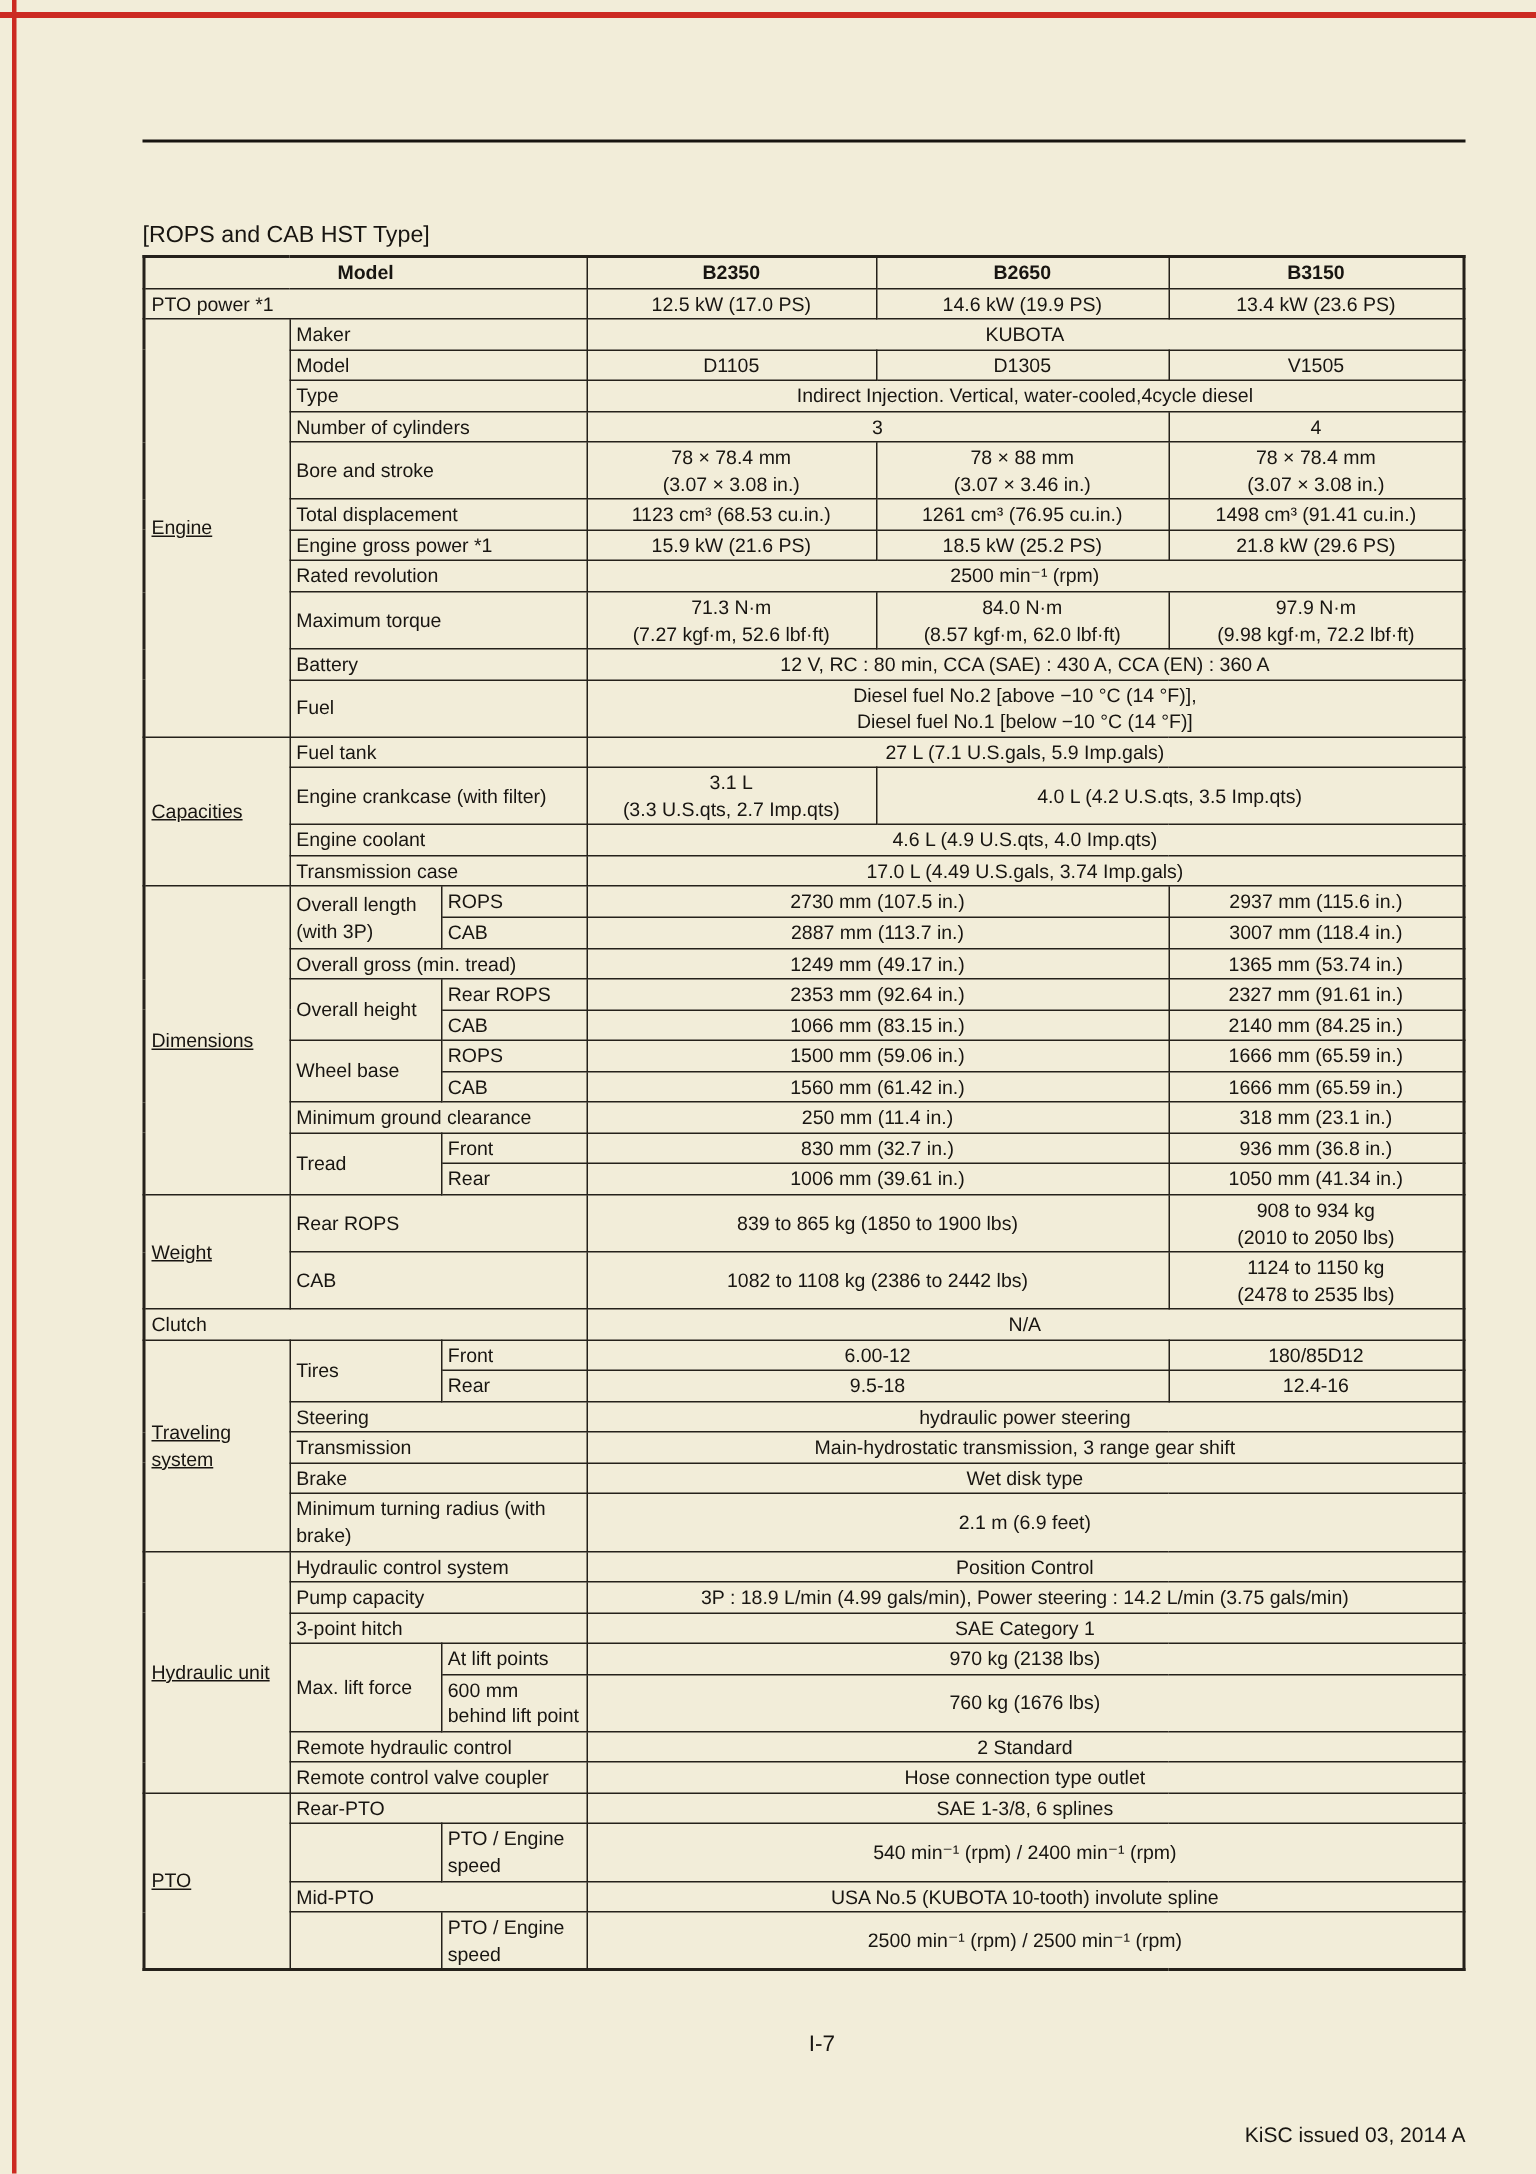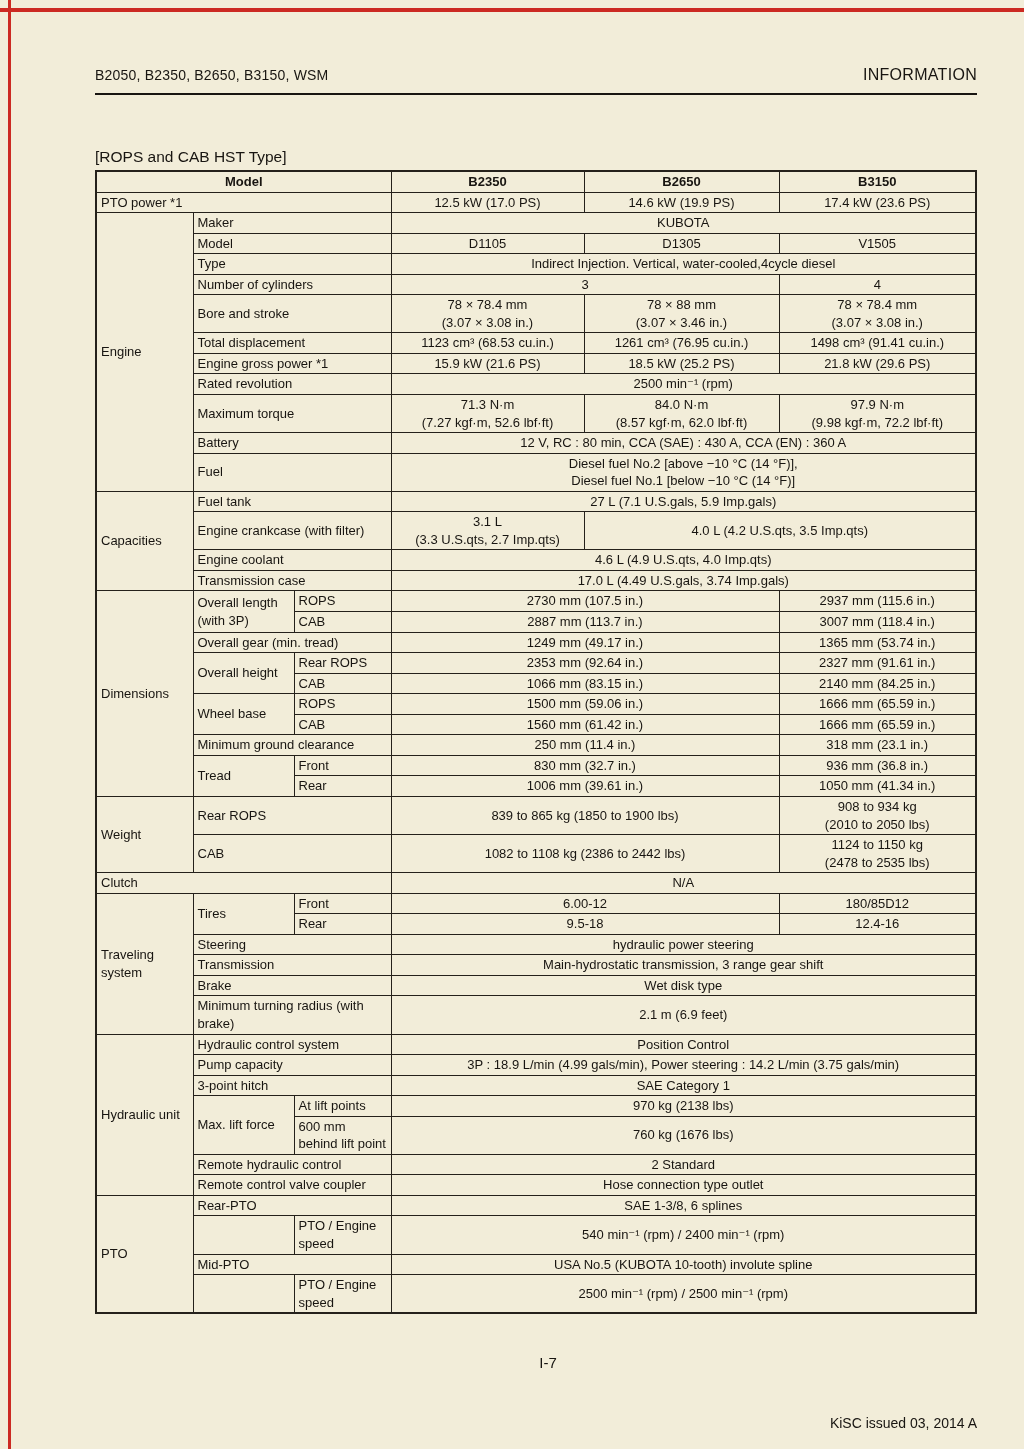--- a/index.html
+++ b/index.html
@@ -50,44 +50,40 @@
     border: 1px solid #25211b;
     font-size: 13px;
     line-height: 1.35;
     padding: 1px 4px;
     height: 20px;
     vertical-align: middle;
     white-space: pre-line;
     overflow: hidden;
   }
   td.cell-h { font-weight: bold; text-align: center; }
-  td.cell-cat { text-align: left; }
+  td.cell-cat { text-align: left; text-decoration: underline; }
   td.cell-l { text-align: left; }
   td.cell-v { text-align: center; }
   .footer-page {
     position: absolute; top: 1354px; left: 12px; width: 100%;
     text-align: center; font-size: 15px;
   }
   .footer-issue {
     position: absolute; top: 1415px; right: 0;
     font-size: 14px;
     margin-left: 38px;
   }
 </style>
 </head>
 <body>
 
 <div class="red-top"></div>
 <div class="red-left"></div>
 
 <div class="content">
-  <div class="header-row">
-    <span class="header-left">B2050, B2350, B2650, B3150, WSM</span>
-    <span class="header-right">INFORMATION</span>
-  </div>
   <div class="header-rule"></div>
   <h2 class="page-subtitle">[ROPS and CAB HST Type]</h2>
 
   <div class="table-wrap">
     <table class="spec">
         <colgroup>
           <col style="width: 97px;">
           <col style="width: 101px;">
           <col style="width: 97px;">
           <col style="width: 193px;">
@@ -98,21 +94,21 @@
           <tr>
             <td colspan="3" class="cell-h">Model</td>
             <td class="cell-h">B2350</td>
             <td class="cell-h">B2650</td>
             <td class="cell-h">B3150</td>
           </tr>
           <tr>
             <td colspan="3" class="cell-l">PTO power *1</td>
             <td class="cell-v">12.5 kW (17.0 PS)</td>
             <td class="cell-v">14.6 kW (19.9 PS)</td>
-            <td class="cell-v">17.4 kW (23.6 PS)</td>
+            <td class="cell-v">13.4 kW (23.6 PS)</td>
           </tr>
           <tr>
             <td rowspan="11" class="cell-cat">Engine</td>
             <td colspan="2" class="cell-l">Maker</td>
             <td colspan="3" class="cell-v">KUBOTA</td>
           </tr>
           <tr>
             <td colspan="2" class="cell-l">Model</td>
             <td class="cell-v">D1105</td>
             <td class="cell-v">D1305</td>
@@ -195,21 +191,21 @@
             <td class="cell-l">ROPS</td>
             <td colspan="2" class="cell-v">2730 mm (107.5 in.)</td>
             <td class="cell-v">2937 mm (115.6 in.)</td>
           </tr>
           <tr>
             <td class="cell-l">CAB</td>
             <td colspan="2" class="cell-v">2887 mm (113.7 in.)</td>
             <td class="cell-v">3007 mm (118.4 in.)</td>
           </tr>
           <tr>
-            <td colspan="2" class="cell-l">Overall gear (min. tread)</td>
+            <td colspan="2" class="cell-l">Overall gross (min. tread)</td>
             <td colspan="2" class="cell-v">1249 mm (49.17 in.)</td>
             <td class="cell-v">1365 mm (53.74 in.)</td>
           </tr>
           <tr>
             <td rowspan="2" class="cell-l">Overall height</td>
             <td class="cell-l">Rear ROPS</td>
             <td colspan="2" class="cell-v">2353 mm (92.64 in.)</td>
             <td class="cell-v">2327 mm (91.61 in.)</td>
           </tr>
           <tr>

